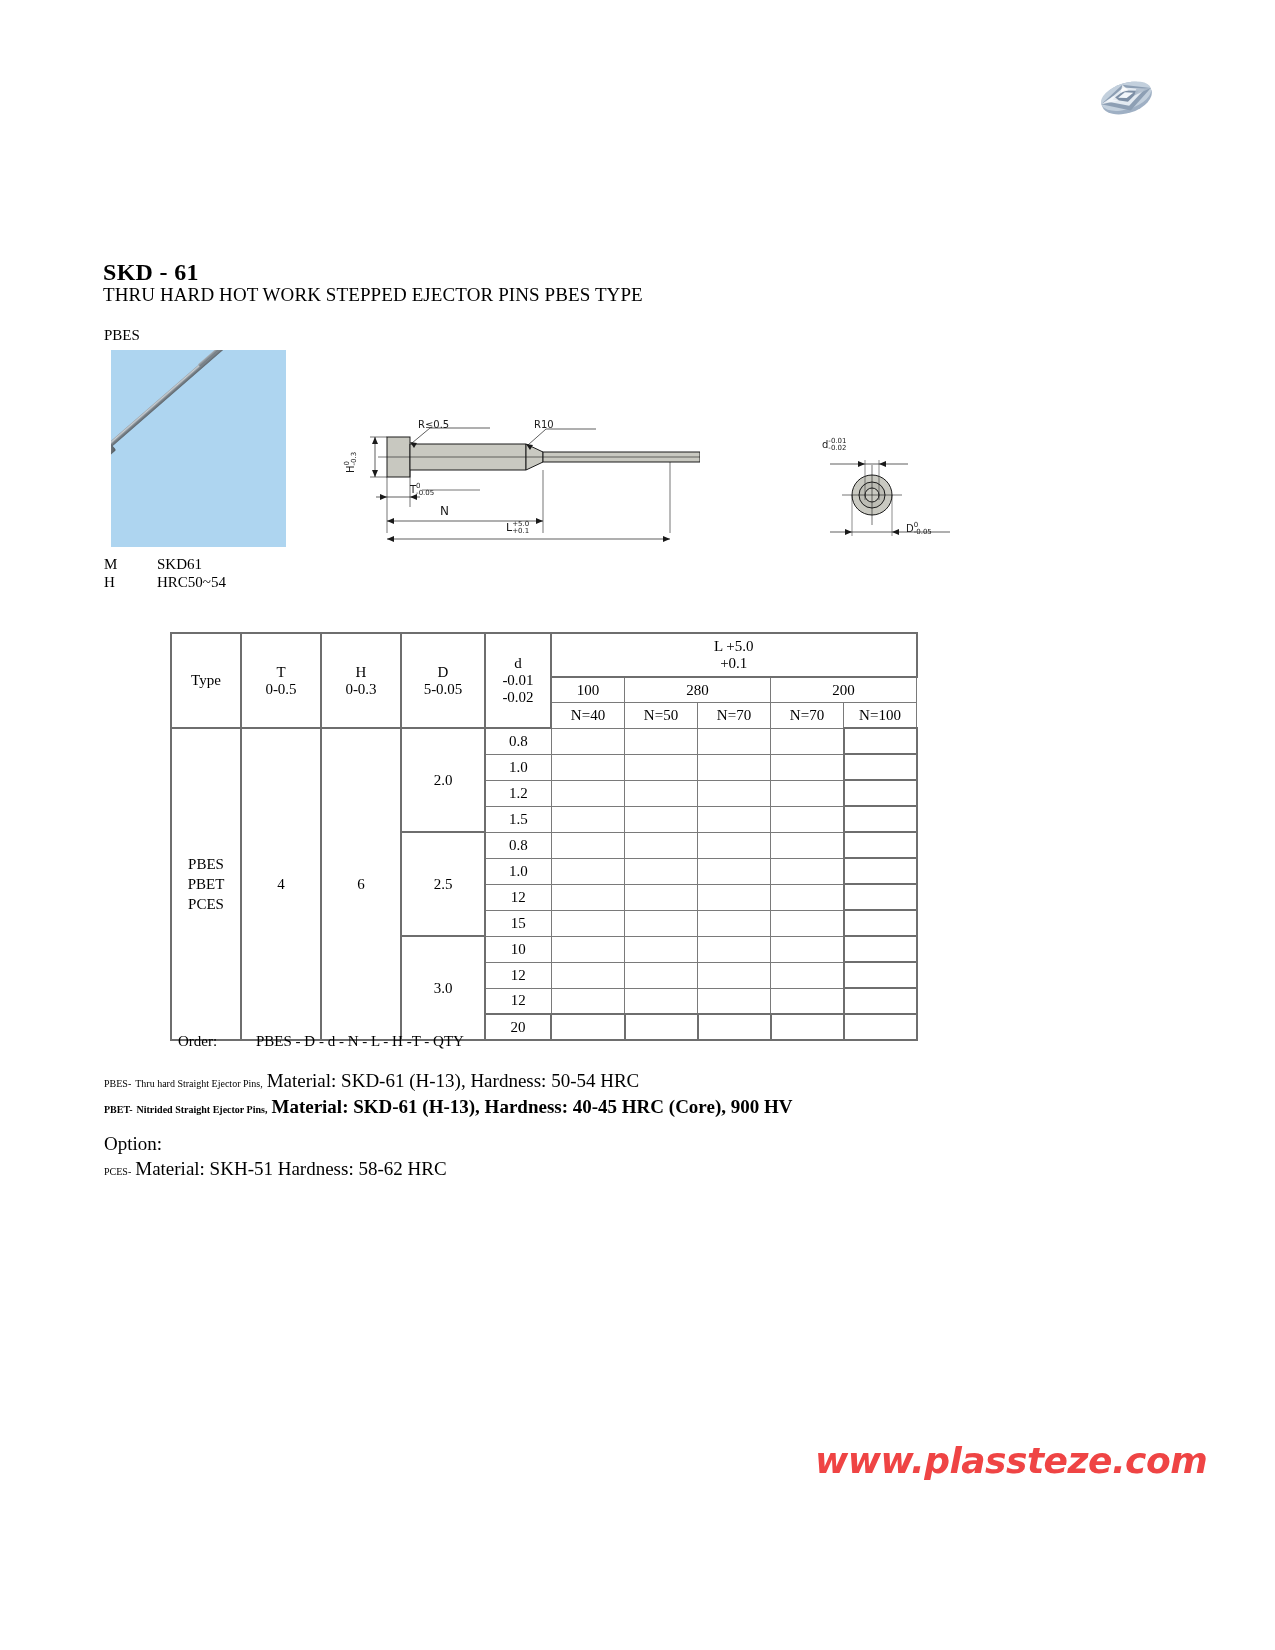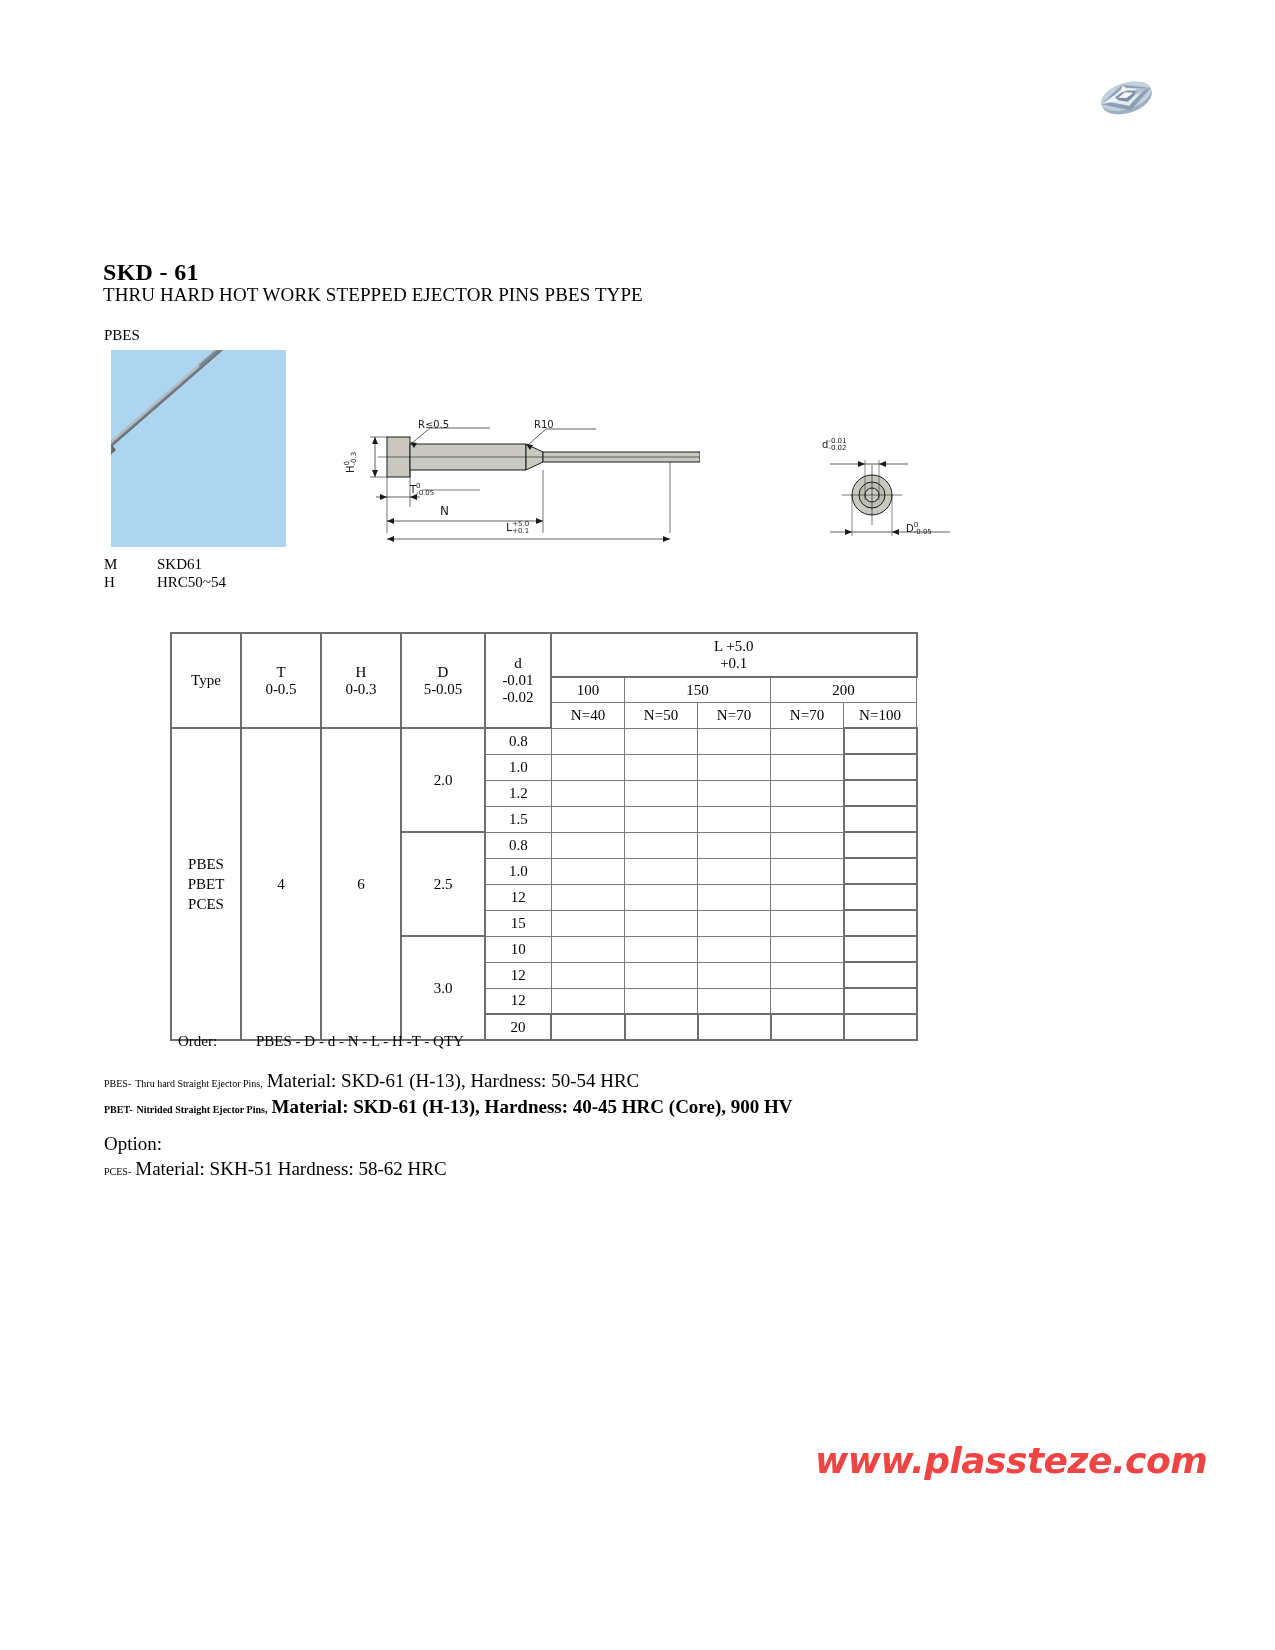--- a/index.html
+++ b/index.html
@@ -363,21 +363,21 @@
         <div class="tol-2line">-0.01</div>
         <div class="tol-2line">-0.02</div>
       </td>
       <td class="outer" colspan="5" style="height:42px;">
         <div>L   +5.0</div>
         <div>+0.1</div>
       </td>
     </tr>
     <tr>
       <td class="hdr-n cell-h">100</td>
-      <td class="cell-h" colspan="2">150</td>
+      <td class="cell-h" colspan="2">280</td>
       <td class="cell-h" colspan="2">200</td>
     </tr>
     <tr>
       <td class="hdr-n cell-h">N=40</td>
       <td class="hdr-n cell-h">N=50</td>
       <td class="hdr-n cell-h">N=70</td>
       <td class="hdr-n cell-h">N=70</td>
       <td class="hdr-n cell-h">N=100</td>
     </tr>
   </thead>

